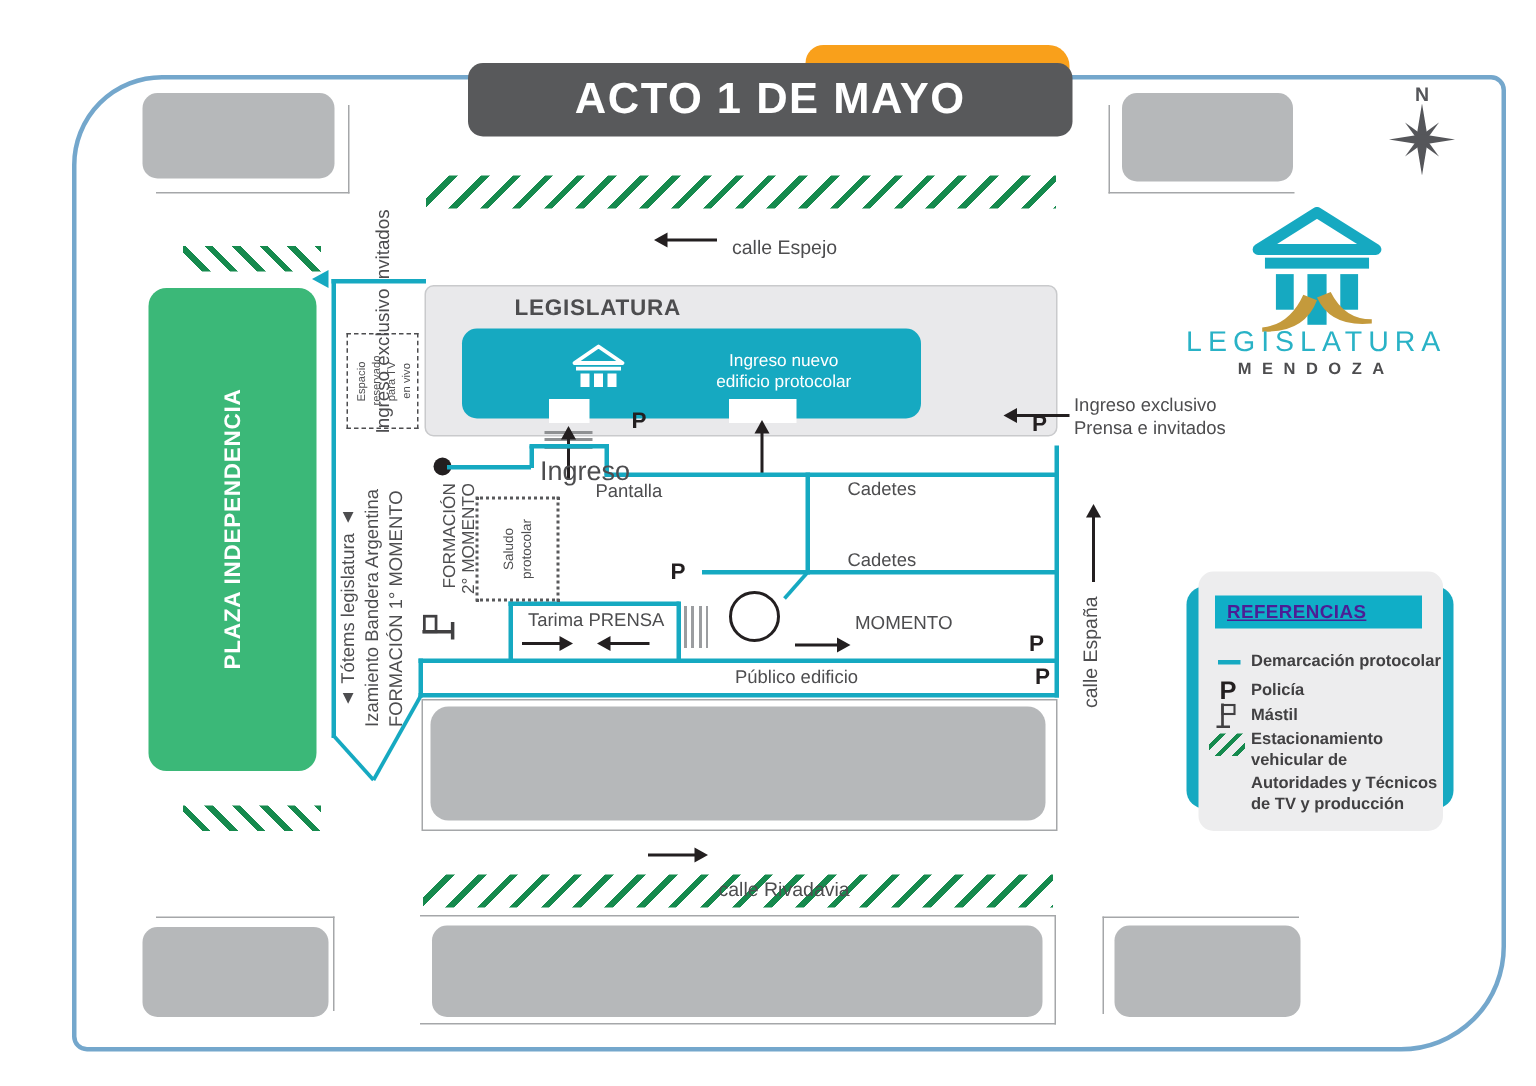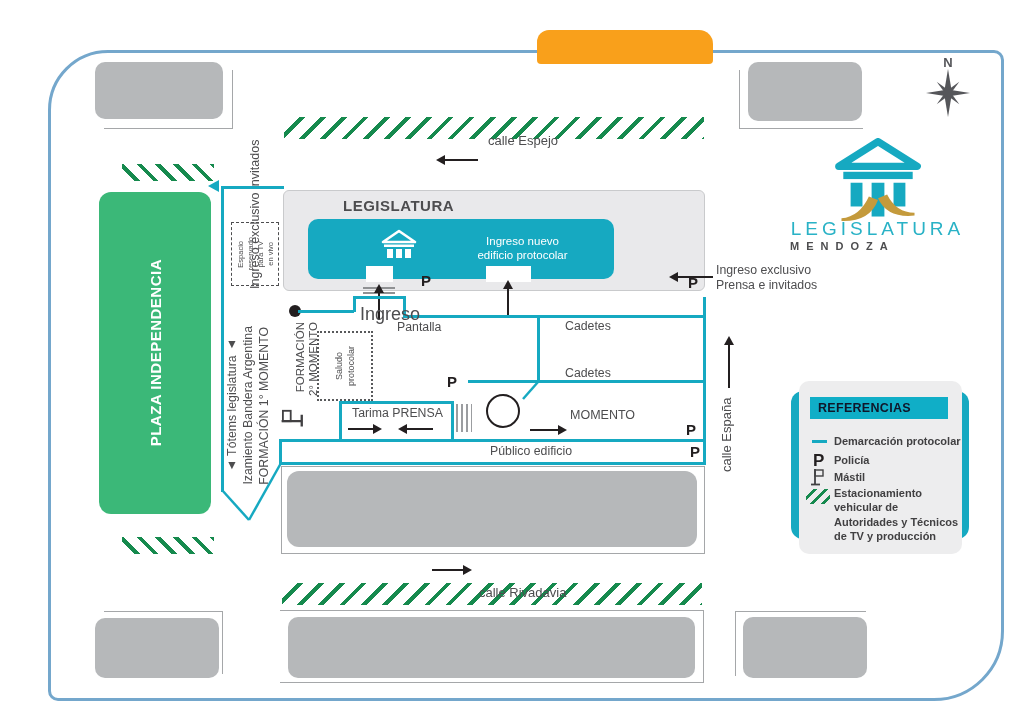--- a/index.html
+++ b/index.html
@@ -27,40 +27,43 @@
   .white-door{position:absolute;background:#ffffff;}
 </style>
 </head>
 <body>
 
 <div id="stage">
 
   <div class="abs" style="left:48px;top:50px;width:950px;height:645px;border:3px solid #74a7cc;border-radius:60px 10px 70px 10px;"></div>
 
   <div class="abs" style="left:537px;top:30px;width:176px;height:34px;background:#f9a01b;border-radius:12px 14px 4px 4px;"></div>
+  <div class="abs" style="left:312px;top:42px;width:403px;height:49px;background:#58595b;border-radius:10px;display:flex;align-items:center;justify-content:center;">
+    <span style="color:#ffffff;font-size:29px;font-weight:bold;letter-spacing:1px;">ACTO 1 DE MAYO</span>
+  </div>
 
   <div class="abs bold" style="left:936px;top:55px;width:24px;text-align:center;font-size:13px;color:#55565a;">N</div>
   <svg class="abs" style="left:926px;top:69px;" width="44" height="48" viewBox="0 0 44 48">
     <polygon points="22,8 24.5,24 22,40 19.5,24" fill="#55565a" transform="rotate(45 22 24)"></polygon>
     <polygon points="22,8 24.5,24 22,40 19.5,24" fill="#55565a" transform="rotate(-45 22 24)"></polygon>
     <polygon points="22,0 26,24 22,48 18,24" fill="#55565a"></polygon>
     <polygon points="0,24 22,20.5 44,24 22,27.5" fill="#55565a"></polygon>
   </svg>
 
   <svg class="abs" style="left:832px;top:138px;" width="92" height="84" viewBox="0 0 100 92">
     <polygon points="50,4 93,31 7,31" fill="none" stroke="#16a9c1" stroke-width="8" stroke-linejoin="round"></polygon>
     <rect x="12" y="37" width="76" height="8" fill="#16a9c1"></rect>
     <rect x="20" y="49" width="13" height="26" fill="#16a9c1"></rect>
     <rect x="43" y="49" width="14" height="37" fill="#16a9c1"></rect>
     <rect x="67" y="49" width="13" height="26" fill="#16a9c1"></rect>
     <path d="M10 88 Q30 86 40 64 L50 68 Q41 92 10 91 Z" fill="#c49a3c"></path>
     <path d="M90 82 Q70 82 60 62 L50 66 Q60 88 90 85 Z" fill="#c49a3c"></path>
   </svg>
   <div class="abs" style="left:790px;top:218px;width:175px;text-align:center;font-size:19px;letter-spacing:4px;color:#29b2c6;">LEGISLATURA</div>
-  <div class="abs bold" style="left:790px;top:240px;width:175px;font-size:11px;letter-spacing:7px;color:#4d4d4f;">MENDOZA</div>
+  <div class="abs bold" style="left:790px;top:240px;width:175px;text-align:center;font-size:11px;letter-spacing:7px;color:#4d4d4f;">MENDOZA</div>
 
   <div class="frame" style="left:104px;top:70px;width:128px;height:58px;border-right-width:1px;border-bottom-width:1px;"></div>
   <div class="block" style="left:95px;top:62px;width:128px;height:57px;"></div>
   <div class="frame" style="left:739px;top:70px;width:123px;height:58px;border-left-width:1px;border-bottom-width:1px;"></div>
   <div class="block" style="left:748px;top:62px;width:114px;height:59px;"></div>
   <div class="frame" style="left:104px;top:611px;width:118px;height:62px;border-top-width:1px;border-right-width:1px;"></div>
   <div class="block" style="left:95px;top:618px;width:124px;height:60px;"></div>
   <div class="frame" style="left:280px;top:610px;width:423px;height:71px;border-top-width:1px;border-right-width:1px;border-bottom-width:1px;"></div>
   <div class="block" style="left:288px;top:617px;width:407px;height:61px;"></div>
   <div class="frame" style="left:735px;top:611px;width:130px;height:64px;border-top-width:1px;border-left-width:1px;"></div>
@@ -70,21 +73,21 @@
   <div class="abs" style="left:99px;top:192px;width:112px;height:322px;background:#3bb878;border-radius:12px;display:flex;align-items:center;justify-content:center;">
     <span class="vtext bold" style="color:#ffffff;font-size:15px;letter-spacing:.5px;">PLAZA INDEPENDENCIA</span>
   </div>
   <div class="abs hatch-back" style="left:122px;top:537px;width:92px;height:17px;"></div>
 
   <div class="abs hatch-fwd" style="left:284px;top:117px;width:420px;height:22px;"></div>
   <div class="abs hatch-fwd" style="left:282px;top:583px;width:420px;height:22px;"></div>
 
   <div class="aline" style="left:444px;top:159px;width:34px;height:2.2px;"></div>
   <div class="tri tri-left" style="left:436px;top:155px;"></div>
-  <div class="abs lbl" style="left:488px;top:133px;font-size:13px;">calle Espejo</div>
+  <div class="abs lbl" style="left:488px;top:157px;font-size:13px;">calle Espejo</div>
 
   <div class="aline" style="left:432px;top:569px;width:32px;height:2.2px;"></div>
   <div class="tri tri-right" style="left:463px;top:565px;"></div>
   <div class="abs lbl" style="left:479px;top:561px;font-size:13px;margin-top:24px;">calle Rivadavia</div>
 
   <div class="aline" style="left:728px;top:344px;width:2.2px;height:44px;"></div>
   <div class="tri tri-up" style="left:724px;top:336px;"></div>
   <div class="abs lbl vtext" style="left:719px;top:392px;height:80px;font-size:13px;">calle España</div>
 
   <div class="abs lbl vtext" style="left:248px;top:74px;height:215px;">Ingreso exclusivo invitados</div>
@@ -202,21 +205,21 @@
 
   <div class="abs lbl" style="left:490px;top:444px;font-size:12.3px;">Público edificio</div>
   <span class="p-mark" style="left:690px;top:444px;">P</span>
 
   <div class="frame" style="left:281px;top:466px;width:422px;height:86px;border-width:1px;"></div>
   <div class="block" style="left:287px;top:471px;width:410px;height:76px;border-radius:12px;"></div>
 
   <div class="abs" style="left:791px;top:391px;width:178px;height:148px;background:#16a9c1;border-radius:12px;"></div>
   <div class="abs" style="left:799px;top:381px;width:163px;height:173px;background:#ededee;border-radius:10px;"></div>
   <div class="abs" style="left:810px;top:397px;width:138px;height:22px;background:#10aec7;display:flex;align-items:center;">
-    <span class="bold" style="color:#0f172a;font-size:12.5px;letter-spacing:.3px;padding-left:8px;">REFERENCIAS</span>
+    <span class="bold" style="color:#4c1d95;font-size:12.5px;letter-spacing:.3px;padding-left:8px;text-decoration:underline;">REFERENCIAS</span>
   </div>
   <div class="tl" style="left:812px;top:440px;width:15px;height:3px;"></div>
   <div class="abs bold" style="left:834px;top:435px;font-size:11px;color:#414042;white-space:nowrap;">Demarcación protocolar</div>
   <span class="p-mark" style="left:813px;top:452px;font-size:17px;">P</span>
   <div class="abs bold" style="left:834px;top:454px;font-size:11px;color:#414042;">Policía</div>
   <svg class="abs" style="left:810px;top:467px;" width="18" height="20" viewBox="0 0 18 20">
     <line x1="5" y1="2" x2="5" y2="17" stroke="#414042" stroke-width="1.8"></line>
     <rect x="5" y="3" width="8" height="6" fill="none" stroke="#414042" stroke-width="1.4"></rect>
     <line x1="1" y1="17.5" x2="10" y2="17.5" stroke="#414042" stroke-width="1.8"></line>
   </svg>

